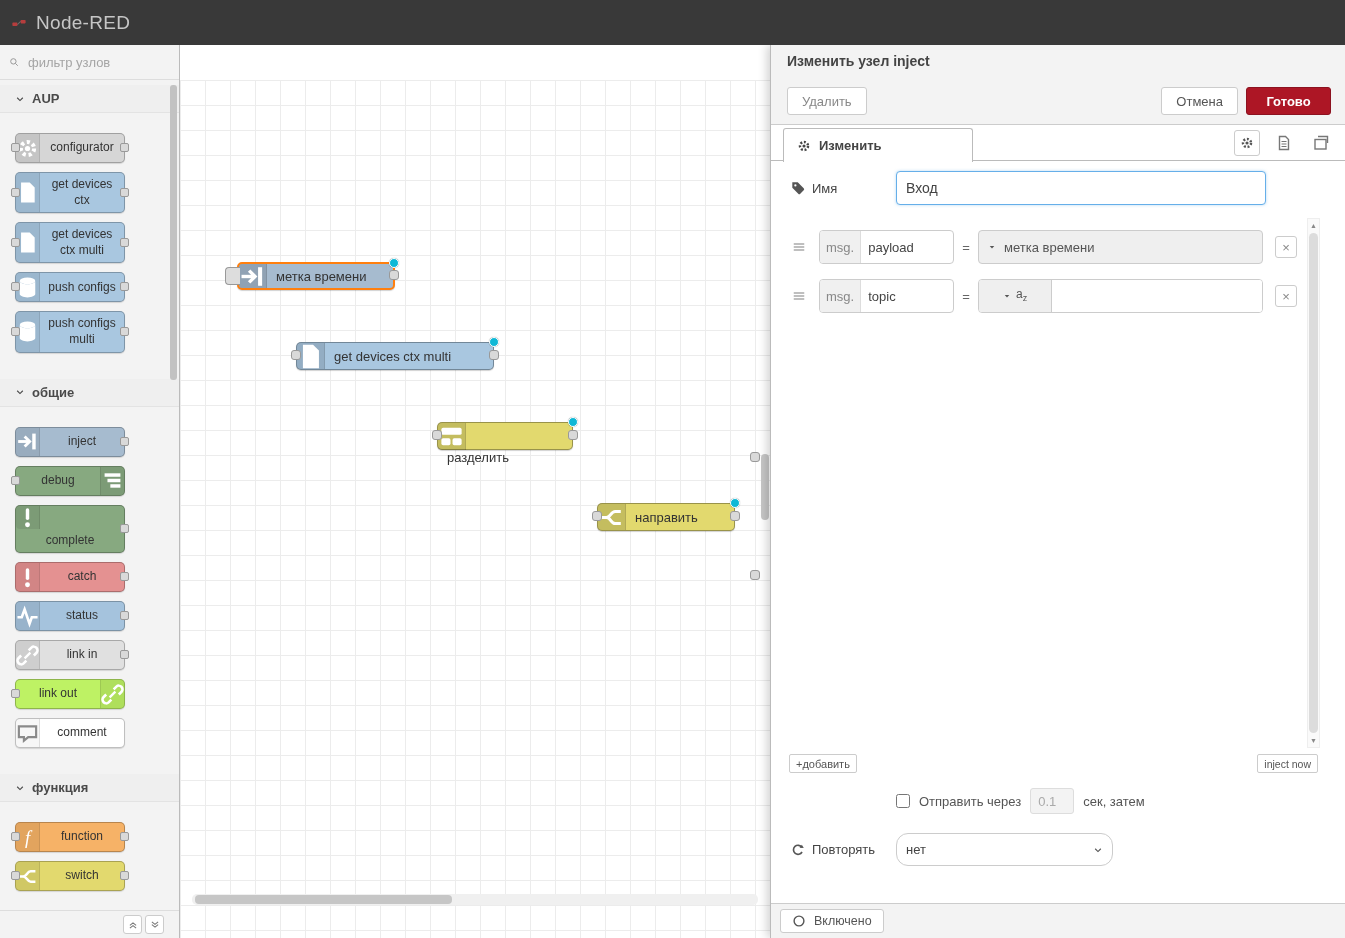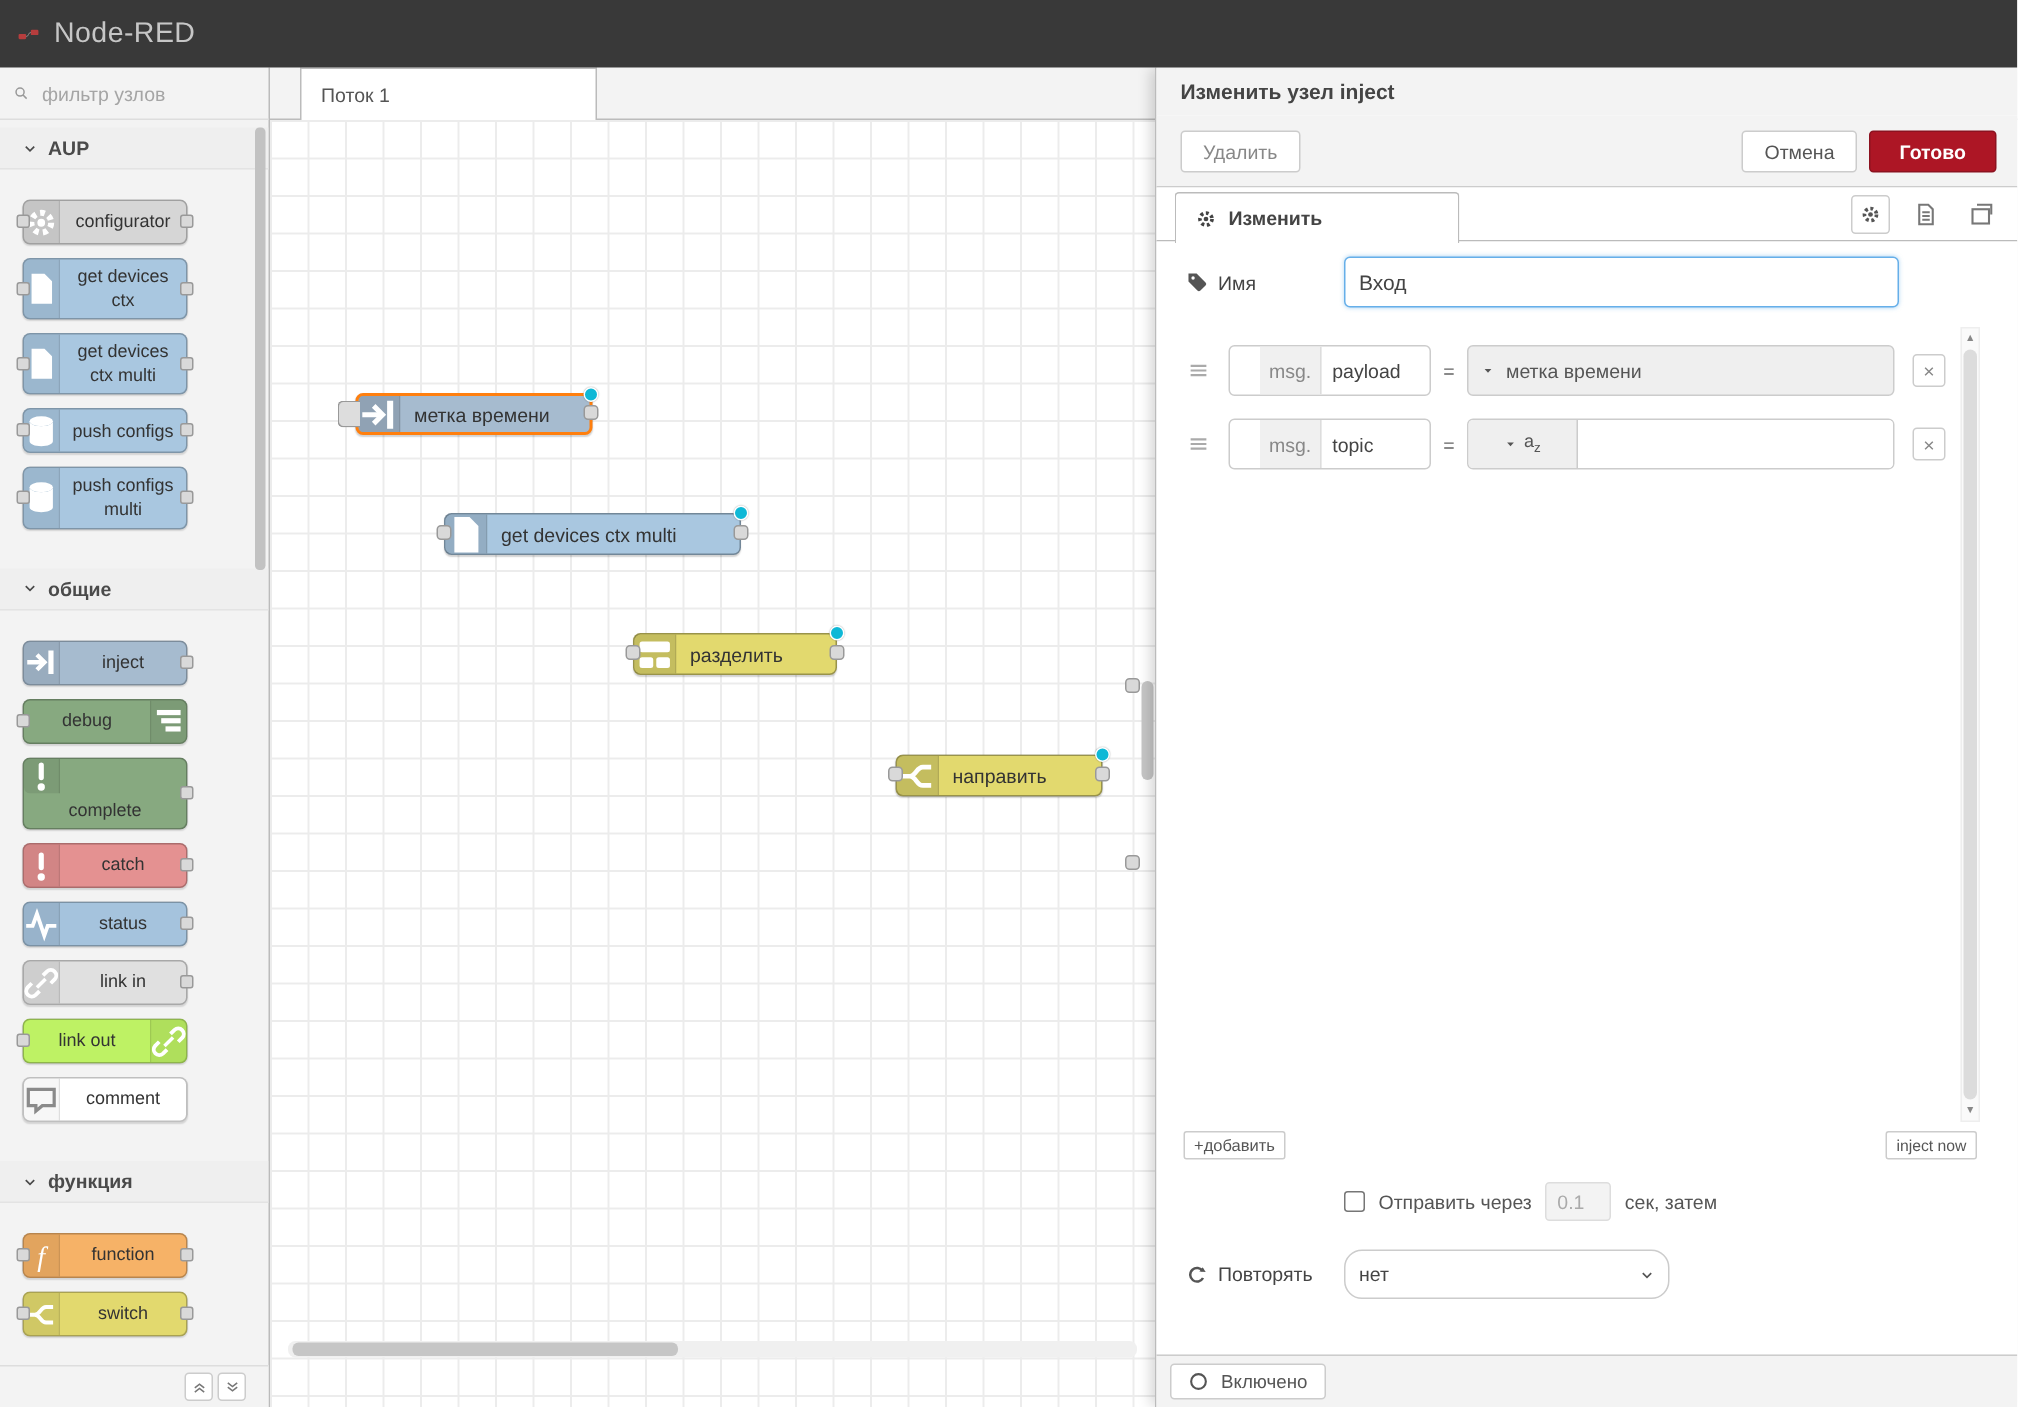--- a/index.html
+++ b/index.html
@@ -143,21 +143,21 @@
   .name-input {
     position: absolute; left: 105px; top: 0; width: 370px; height: 34px; border: 1px solid #66afe9;
     border-radius: 4px; padding: 0 9px; font-size: 14px; color: #444; outline: none; font-family: inherit;
     box-shadow: 0 0 3px rgba(102,175,233,0.5);
   }
   .props-list { position: absolute; left: 18px; top: 55px; width: 512px; }
   .prop-row { position: relative; height: 34px; margin-top: 15px; display: flex; align-items: center; }
   .prop-row:first-child { margin-top: 14px; }
   .drag-handle { width: 20px; color: #aaa; display: flex; justify-content: center; cursor: grab; }
   .prop-group { width: 135px; height: 34px; border: 1px solid #ccc; border-radius: 4px; display: flex; overflow: hidden; margin-left: 10px; background: #fff; }
-  .prop-prefix { background: #f0f0f0; border-right: 1px solid #ddd; color: #888; font-size: 13px; display: flex; align-items: center; padding: 0 6px; margin-left: 20px; }
+  .prop-prefix { background: #f0f0f0; border-right: 1px solid #ddd; color: #888; font-size: 13px; display: flex; align-items: center; padding: 0 6px; }
   .prop-name { flex: 1; display: flex; align-items: center; padding-left: 7px; font-size: 13px; color: #444; }
   .eq { width: 24px; text-align: center; color: #666; font-size: 13px; flex: none; }
   .typed { width: 285px; height: 34px; border: 1px solid #ccc; border-radius: 4px; display: flex; align-items: center; overflow: hidden; background: #fff; }
   .typed.full-gray { background: #efefef; padding-left: 9px; gap: 8px; color: #555; font-size: 13px; }
   .type-btn { height: 100%; background: #efefef; border-right: 1px solid #ccc; display: flex; align-items: center; gap: 5px; padding: 0 24px; color: #555; cursor: pointer; }
   .typed-input { flex: 1; height: 100%; background: #fff; }
   .az { font-size: 12px; color: #555; line-height: 1; } .az sub { font-size: 9px; }
   .row-delete {
     width: 22px; height: 22px; margin-left: 12px; background: #fff; border: 1px solid #ccc;
     border-radius: 3px; display: flex; align-items: center; justify-content: center;
@@ -433,25 +433,20 @@
         <span class="pal-foot-btn">
           <span class="icon sm">
             <svg viewBox="0 0 16 16">
               <path d="M3 3l5 4 5-4M3 7.5l5 4 5-4" fill="none" stroke="currentColor" stroke-width="1.7"></path>
             </svg>
           </span>
         </span>
       </div>
   </aside>
 
-  <div class="workspace-tabs">
-    <div class="flow-tab">
-      <span>Поток 1</span>
-    </div>
-  </div>
 
   <div class="canvas" id="canvas">
     <div class="h-scroll">
       <div class="h-thumb"></div>
     </div>
     <div class="v-thumb"></div>
   <div class="cnode selected" style="left: 57px; top: 182px; width: 158px; background: rgb(166, 187, 207);">
         <span class="inject-btn"></span>
         <span class="cnode-icon">
           <svg viewBox="0 0 16 16">
@@ -468,21 +463,21 @@
         <span class="cnode-icon">
           <svg viewBox="0 0 16 16">
             <path d="M3.5 1h6L13 4.5V15H3.5z" fill="currentColor"></path>
           </svg>
         </span>
         <span class="cnode-label">get devices ctx multi</span>
         <span class="badge" style="background:#0fb8d6"></span>
         <span class="port in"></span>
         <span class="port out"></span>
       </div>
-      <div class="cnode" style="left: 242px; top: 342px; width: 136px; background: rgb(226, 217, 110);">
+      <div class="cnode" style="left: 257px; top: 342px; width: 136px; background: rgb(226, 217, 110); flex-direction: column;">
         <span class="cnode-icon">
           <svg viewBox="0 0 16 16">
             <rect x="2" y="2.8" width="12" height="4.2" rx="1" fill="currentColor"></rect>
             <rect x="2" y="9" width="5.4" height="4.2" rx="1" fill="currentColor"></rect>
             <rect x="8.6" y="9" width="5.4" height="4.2" rx="1" fill="currentColor"></rect>
           </svg>
         </span>
         <span class="cnode-label">разделить</span>
         <span class="badge" style="background:#0fb8d6"></span>
         <span class="port in"></span>

